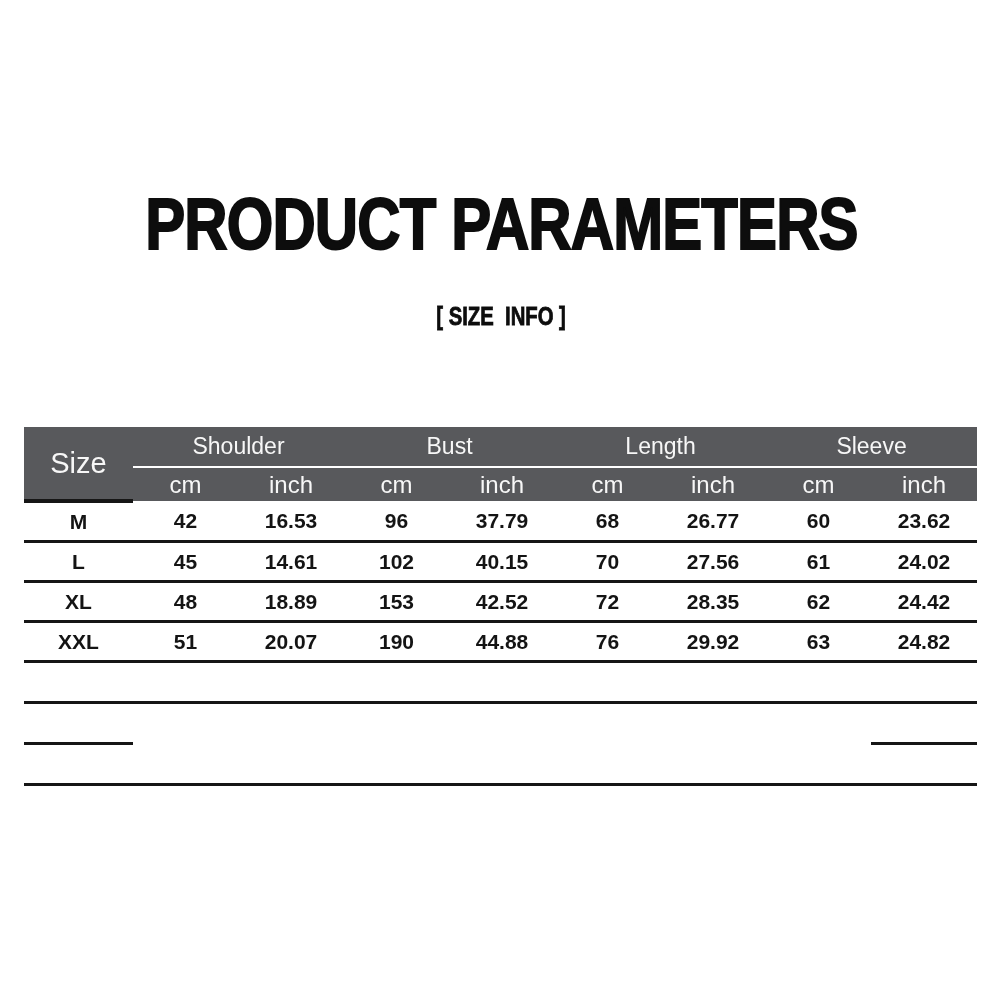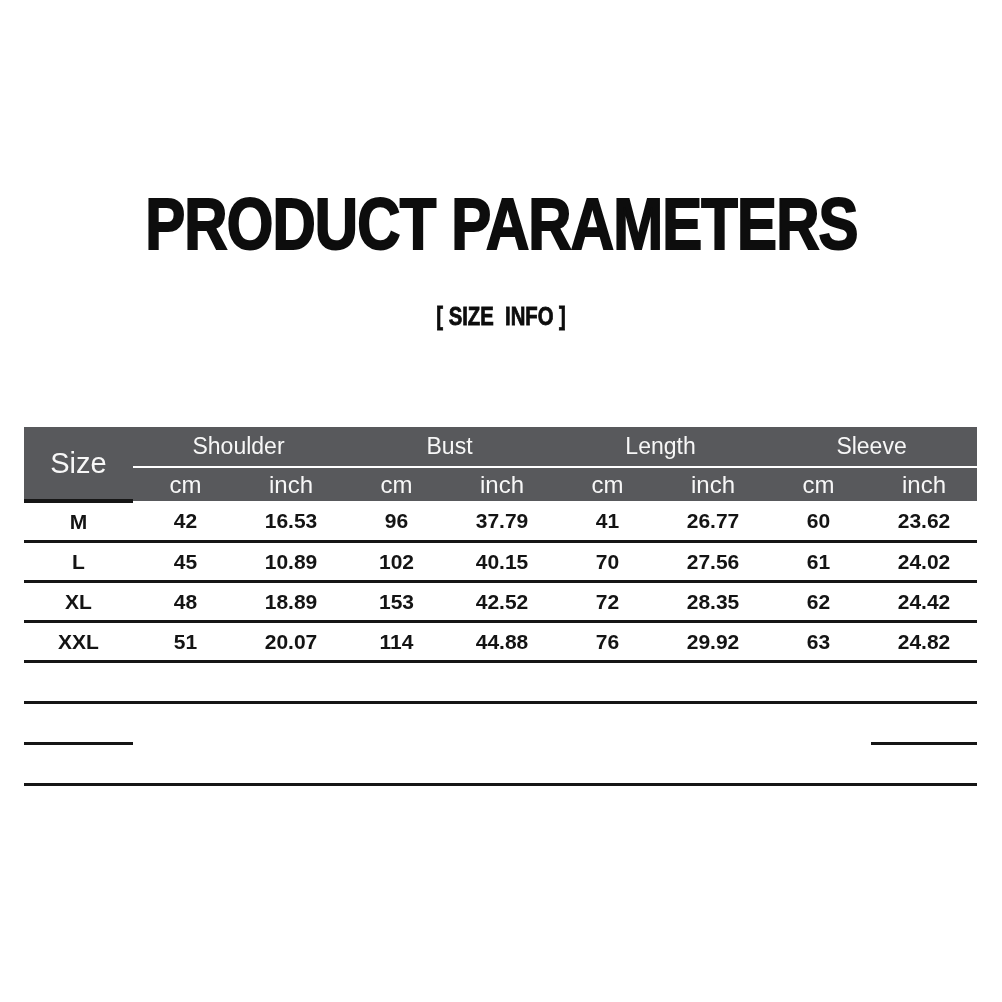--- a/index.html
+++ b/index.html
@@ -147,29 +147,29 @@
         <th>inch</th>
       </tr>
     </thead>
     <tbody>
       <tr>
         <td>M</td>
         <td>42</td>
         <td>16.53</td>
         <td>96</td>
         <td>37.79</td>
-        <td>41</td>
+        <td>68</td>
         <td>26.77</td>
         <td>60</td>
         <td>23.62</td>
       </tr>
       <tr>
         <td>L</td>
         <td>45</td>
-        <td>10.89</td>
+        <td>14.61</td>
         <td>102</td>
         <td>40.15</td>
         <td>70</td>
         <td>27.56</td>
         <td>61</td>
         <td>24.02</td>
       </tr>
       <tr>
         <td>XL</td>
         <td>48</td>
@@ -178,21 +178,21 @@
         <td>42.52</td>
         <td>72</td>
         <td>28.35</td>
         <td>62</td>
         <td>24.42</td>
       </tr>
       <tr>
         <td>XXL</td>
         <td>51</td>
         <td>20.07</td>
-        <td>114</td>
+        <td>190</td>
         <td>44.88</td>
         <td>76</td>
         <td>29.92</td>
         <td>63</td>
         <td>24.82</td>
       </tr>
       <tr class="empty-row">
         <td></td>
         <td></td>
         <td></td>

